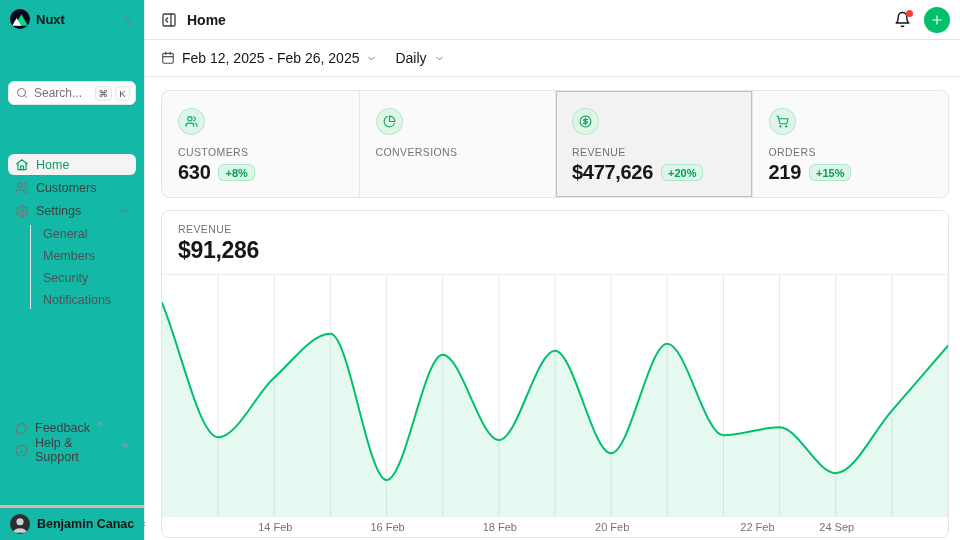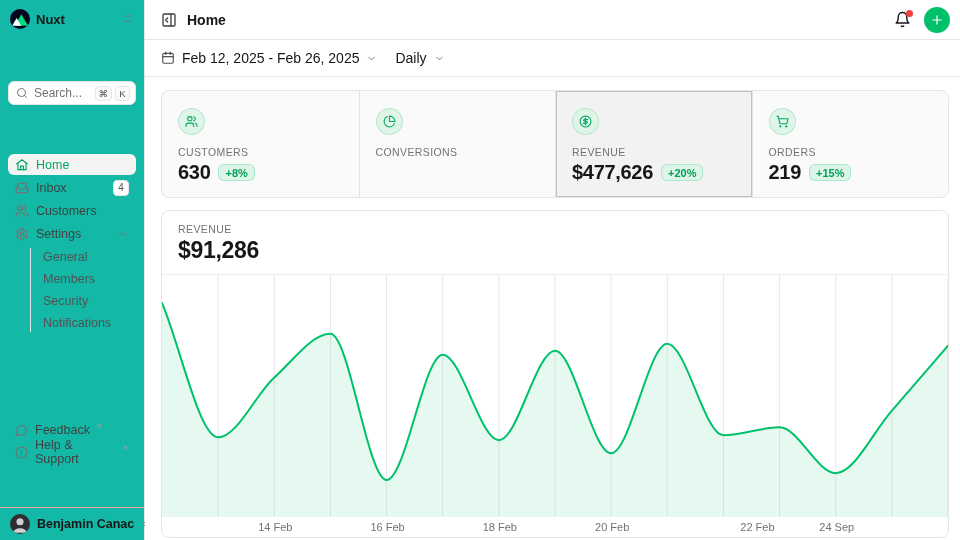--- a/index.html
+++ b/index.html
@@ -42,21 +42,21 @@
   .sub-item { display:flex; align-items:center; height:22px; padding-left:35px; font-size:12.5px; color:#525252;
     border-radius:6px; cursor:pointer; }
 
   .sb-spacer { flex:1; }
   .sb-footer { padding:0 8px 7px 8px; }
   .foot-item { display:flex; align-items:flex-start; gap:7px; height:22px; padding:0 7px; border-radius:6px;
     font-size:12.5px; color:#404040; cursor:pointer; align-items:center; }
   .foot-item .nicon { width:13px; height:13px; color:#737373; }
   .ext { width:8px; height:8px; color:#a3a3a3; align-self:flex-start; margin:3px 0 0 -2px; }
 
-  .sb-user { border-top:1px solid #fca5a5; display:flex; align-items:center; gap:7px; padding:6px 10px; cursor:pointer;text-align:center; }
+  .sb-user { border-top:3px solid #fca5a5; display:flex; align-items:center; gap:7px; padding:6px 10px; cursor:pointer;text-align:center; }
   .avatar { width:20px; height:20px; border-radius:50%; background:#2f2f33; overflow:hidden; }
   .sb-user .uname { font-size:12.5px; font-weight:600; color:#171717; white-space:nowrap; }
   .sb-user .sel { margin-left:auto; width:12px; height:12px; color:#737373; }
 
   
   .header { height:40px; flex:none; border-bottom:1px solid #e5e5e5; display:flex; align-items:center;
     padding:0 10px 0 16px; gap:10px; background:#fff; }
   .panel-icon { width:16px; height:16px; color:#404040; cursor:pointer; }
   .page-title { font-size:14px; font-weight:700; }
   .header .right { margin-left:auto; display:flex; align-items:center; gap:13px; }
@@ -138,30 +138,20 @@
     <nav class="sb-nav" id="sb-nav">
         <div class="nav-item active">
           <span class="icon nicon">
             <svg viewBox="0 0 24 24" fill="none" stroke="currentColor" stroke-width="2" stroke-linecap="round" stroke-linejoin="round">
               <path d="m3 10 9-7 9 7"></path>
               <path d="M5 8.8V20h14V8.8"></path>
               <path d="M9.5 20v-6h5v6"></path>
             </svg>
           </span>
           <span>Home</span>
-        </div>
-        <div class="nav-item">
-          <span class="icon nicon">
-            <svg viewBox="0 0 24 24" fill="none" stroke="currentColor" stroke-width="2" stroke-linecap="round" stroke-linejoin="round">
-              <polyline points="22 12 16 12 14 15 10 15 8 12 2 12"></polyline>
-              <path d="M5.45 5.11 2 12v6a2 2 0 0 0 2 2h16a2 2 0 0 0 2-2v-6l-3.45-6.89A2 2 0 0 0 16.76 4H7.24a2 2 0 0 0-1.79 1.11z"></path>
-            </svg>
-          </span>
-          <span>Inbox</span>
-          <span class="nav-badge">4</span>
         </div>
         <div class="nav-item">
           <span class="icon nicon">
             <svg viewBox="0 0 24 24" fill="none" stroke="currentColor" stroke-width="2" stroke-linecap="round" stroke-linejoin="round">
               <path d="M16 21v-2a4 4 0 0 0-4-4H6a4 4 0 0 0-4 4v2"></path>
               <circle cx="9" cy="7" r="4"></circle>
               <path d="M22 21v-2a4 4 0 0 0-3-3.87"></path>
               <path d="M16 3.13a4 4 0 0 1 0 7.75"></path>
             </svg>
           </span>

